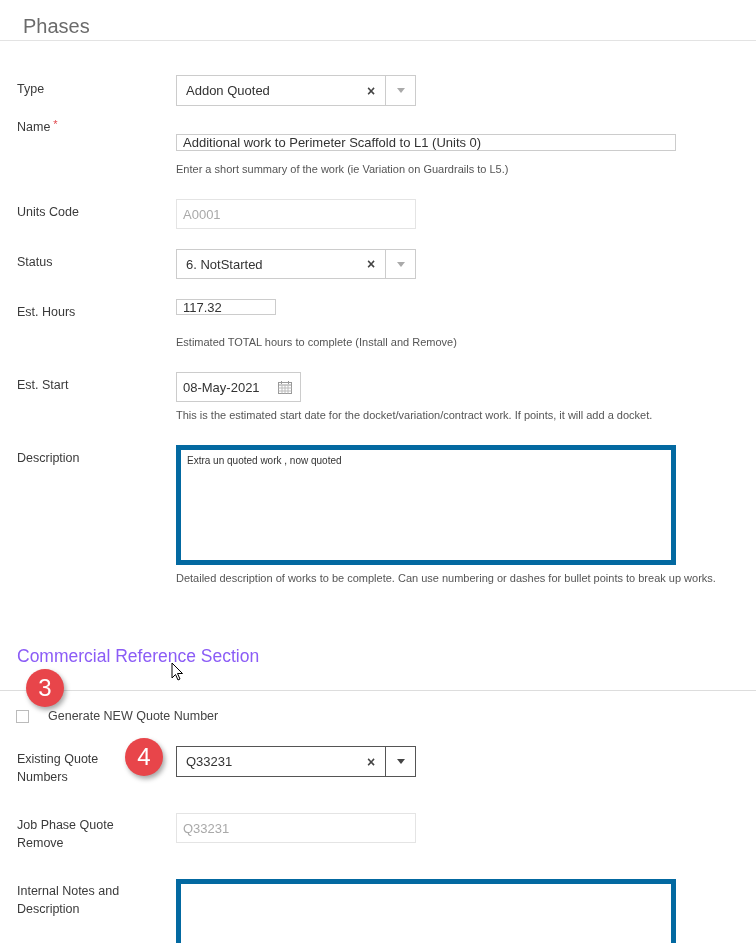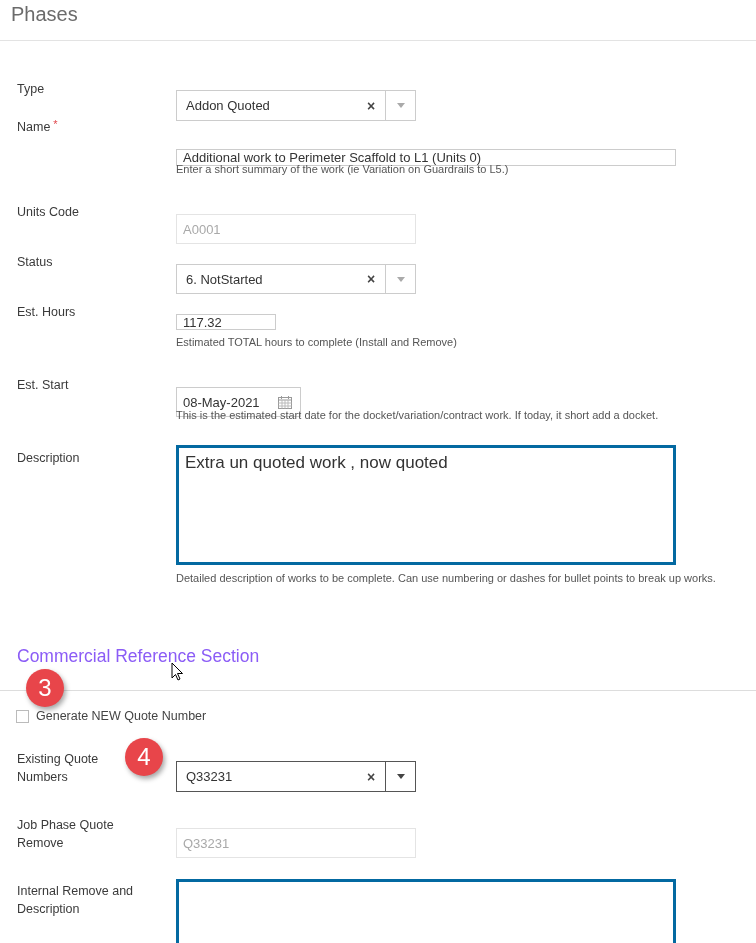--- a/index.html
+++ b/index.html
@@ -4,62 +4,62 @@
 <style>
   * { box-sizing: border-box; }
   html, body { margin: 0; padding: 0; background: #ffffff; }
   body {
     width: 756px; height: 943px; overflow: hidden; position: relative;
     font-family: "Liberation Sans", "DejaVu Sans", sans-serif;
     color: #333333;
   }
   .page-title {
     position: absolute; left: 11px; top: 3px;
-    font-size: 20px; font-weight: normal; color: #6b6b6b; margin: 0;
+    font-size: 20px; font-weight: normal; color: #6b6b6b; margin: 12px;
   }
   .title-rule { position: absolute; left: 0; top: 40px; width: 756px; height: 1px; background: #e3e3e3; }
 
   .label {
     position: absolute; left: 17px; font-size: 12.5px; color: #3a3a3a; line-height: 18px;
   }
   .req { color: #e0474c; font-size: 11px; margin-left: 3px; position: relative; top: -3px; }
 
   .field {
     position: absolute; left: 176px; border: 1px solid #cccccc; background: #ffffff;
-    font-size: 13px; color: #333; display: flex; align-items: center; padding: 0 6px; margin-top: 15px;
+    font-size: 13px; color: #333; display: flex; align-items: center; padding: 0 6px;
   }
   .field.disabled { border-color: #e4e4e4; color: #a9a9a9; }
   .field.dark { border-color: #555555; }
   .select { padding: 0; }
   .select .val { flex: 1; padding-left: 9px; }
   .select .clear { width: 28px; text-align: center; font-size: 14px; color: #444; font-weight: bold; }
   .select .arrow {
     width: 30px; height: 100%; border-left: 1px solid #cccccc;
     display: flex; align-items: center; justify-content: center;
   }
   .select.dark .arrow { border-left-color: #555; }
   .tri { width: 0; height: 0; border-left: 4px solid transparent; border-right: 4px solid transparent; border-top: 5px solid #aaaaaa; }
   .select.dark .tri { border-top-color: #444; }
 
   .help { position: absolute; left: 176px; font-size: 11px; color: #555; line-height: 17px; }
 
   .textarea {
-    position: absolute; left: 176px; border: 3px solid #0369a1; background: #fff;
-    font-size: 17px; color: #333; padding: 5px 6px;
+    position: absolute; left: 176px; border: 5px solid #0369a1; background: #fff;
+    font-size: 10px; color: #333; padding: 5px 6px;
   }
   .cal-icon { margin-left: auto; margin-right: 2px; width: 14px; height: 13px; }
 
   .section-title {
     position: absolute; left: 17px; top: 646px; font-size: 17.5px; color: #8b5cf6; margin: 0; font-weight: normal;
   }
   .section-rule { position: absolute; left: 0; top: 690px; width: 756px; height: 1px; background: #dddddd; }
 
   .checkbox-row { position: absolute; left: 16px; top: 709px; display: flex; align-items: center; }
   .checkbox { width: 13px; height: 13px; border: 1px solid #bbbbbb; background: #fff; }
-  .checkbox-label { margin-left: 7px; font-size: 12.5px; color: #444; }
+  .checkbox-label { margin-left: 19px; font-size: 12.5px; color: #444; }
 
   .badge {
     position: absolute; width: 38px; height: 38px; border-radius: 50%;
     background: #e8454a; color: #fff; font-size: 24px;
     display: flex; align-items: center; justify-content: center;
     box-shadow: 2px 3px 5px rgba(0,0,0,0.35);
   }
   .cursor { position: absolute; left: 171px; top: 662px; width: 14px; height: 20px; }
 </style>
 </head>
@@ -105,21 +105,21 @@
     <line x1="0.5" y1="4" x2="13.5" y2="4" stroke="#999"></line>
     <line x1="3.5" y1="0" x2="3.5" y2="3" stroke="#999"></line>
     <line x1="10.5" y1="0" x2="10.5" y2="3" stroke="#999"></line>
     <line x1="0.5" y1="7" x2="13.5" y2="7" stroke="#bbb"></line>
     <line x1="0.5" y1="10" x2="13.5" y2="10" stroke="#bbb"></line>
     <line x1="4" y1="4" x2="4" y2="12.5" stroke="#bbb"></line>
     <line x1="7" y1="4" x2="7" y2="12.5" stroke="#bbb"></line>
     <line x1="10" y1="4" x2="10" y2="12.5" stroke="#bbb"></line>
   </svg>
 </div>
-<div class="help" style="top:407px">This is the estimated start date for the docket/variation/contract work. If today, it short add a docket.</div>
+<div class="help" style="top:407px">This is the estimated start date for the docket/variation/contract work. If points, it will add a docket.</div>
 
 <div class="label" style="top:449px">Description</div>
 <div class="textarea" style="top:445px;width:500px;height:120px">Extra un quoted work , now quoted</div>
 <div class="help" style="top:570px;width:560px">Detailed description of works to be complete. Can use numbering or dashes for bullet points to break up works.</div>
 
 <h2 class="section-title">Commercial Reference Section</h2>
 <svg class="cursor" viewBox="0 0 14 20">
   <path d="M1 1 L1 16 L4.5 12.5 L7 18 L9 17 L6.5 11.5 L11.5 11.5 Z" fill="#fff" stroke="#000" stroke-width="1"></path>
 </svg>
 <div class="section-rule"></div>
@@ -144,16 +144,16 @@
     </span>
 </div>
 
 <div class="label" style="top:816px">
   <div>Job Phase Quote</div>
   <div>Remove</div>
 </div>
 <div class="field disabled" style="top:813px;width:240px;height:30px">Q33231</div>
 
 <div class="label" style="top:882px">
-  <div>Internal Remove and</div>
+  <div>Internal Notes and</div>
   <div>Description</div>
 </div>
 <div class="textarea" style="top:879px;width:500px;height:90px"></div>
 
 </body></html>

